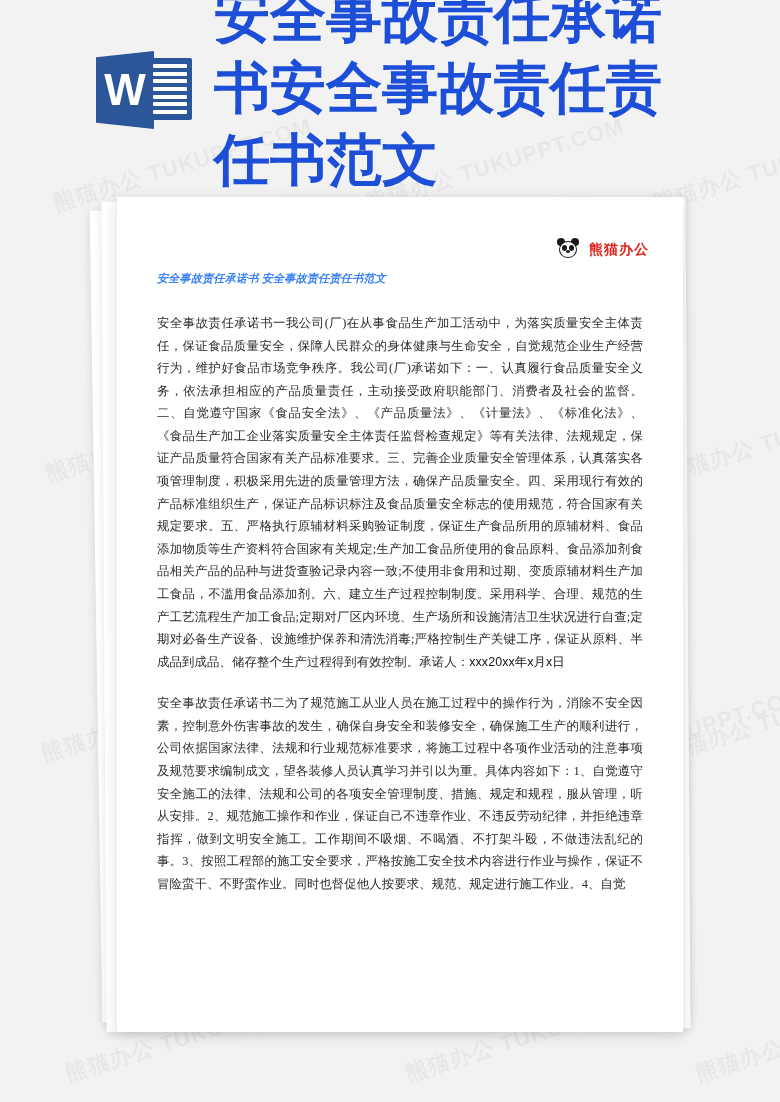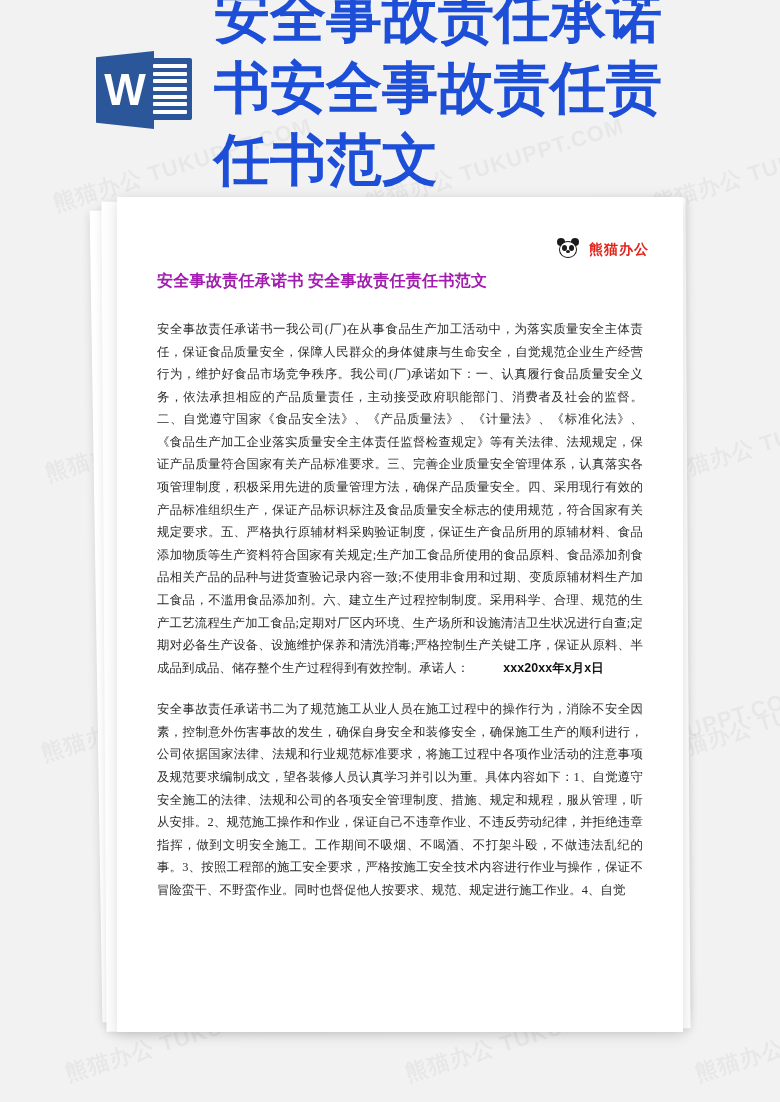--- a/index.html
+++ b/index.html
@@ -180,42 +180,42 @@
     color: #e2231a;
     font-family: "Liberation Sans", sans-serif;
     font-weight: 700;
     font-size: 14px;
     letter-spacing: 1px;
   }
 
   
   .doc-title {
     font-family: "Liberation Serif", "DejaVu Serif", serif;
-    font-size: 16px;
-    font-weight: 700;
-    color: #a21caf;
+    font-size: 11px;
+    font-weight: 700;
+    color: #3b82f6;
     margin-top: 38px;
     margin-bottom: 26px;
     letter-spacing: 0.3px;
+    font-style: italic;
   }
 
   .doc-para {
     font-family: "Liberation Serif", "DejaVu Serif", serif;
     font-size: 12.4px;
     line-height: 1.82;
     color: #2b2b2b;
     text-align: justify;
     margin-bottom: 19px;
     letter-spacing: 0.1px;
   }
   .doc-para .sig {
     font-family: "Liberation Sans", sans-serif;
-    font-weight: 700;
+    font-weight: 400;
     color: #111;
-    margin-left: 34px;
   }
 </style>
 </head>
 <body>
 
 <div class="watermark-layer" id="wm-layer">
     <div class="wm" style="left: 48px; top: 150px; font-size: 22px;">熊猫办公 TUKUPPT.COM</div>
     <div class="wm" style="left: 360px; top: 150px; font-size: 22px;">熊猫办公 TUKUPPT.COM</div>
     <div class="wm" style="left: 648px; top: 150px; font-size: 22px;">熊猫办公 TUKUPPT.COM</div>
     <div class="wm" style="left: 40px; top: 420px; font-size: 22px;">熊猫办公 TUKUPPT.COM</div>

